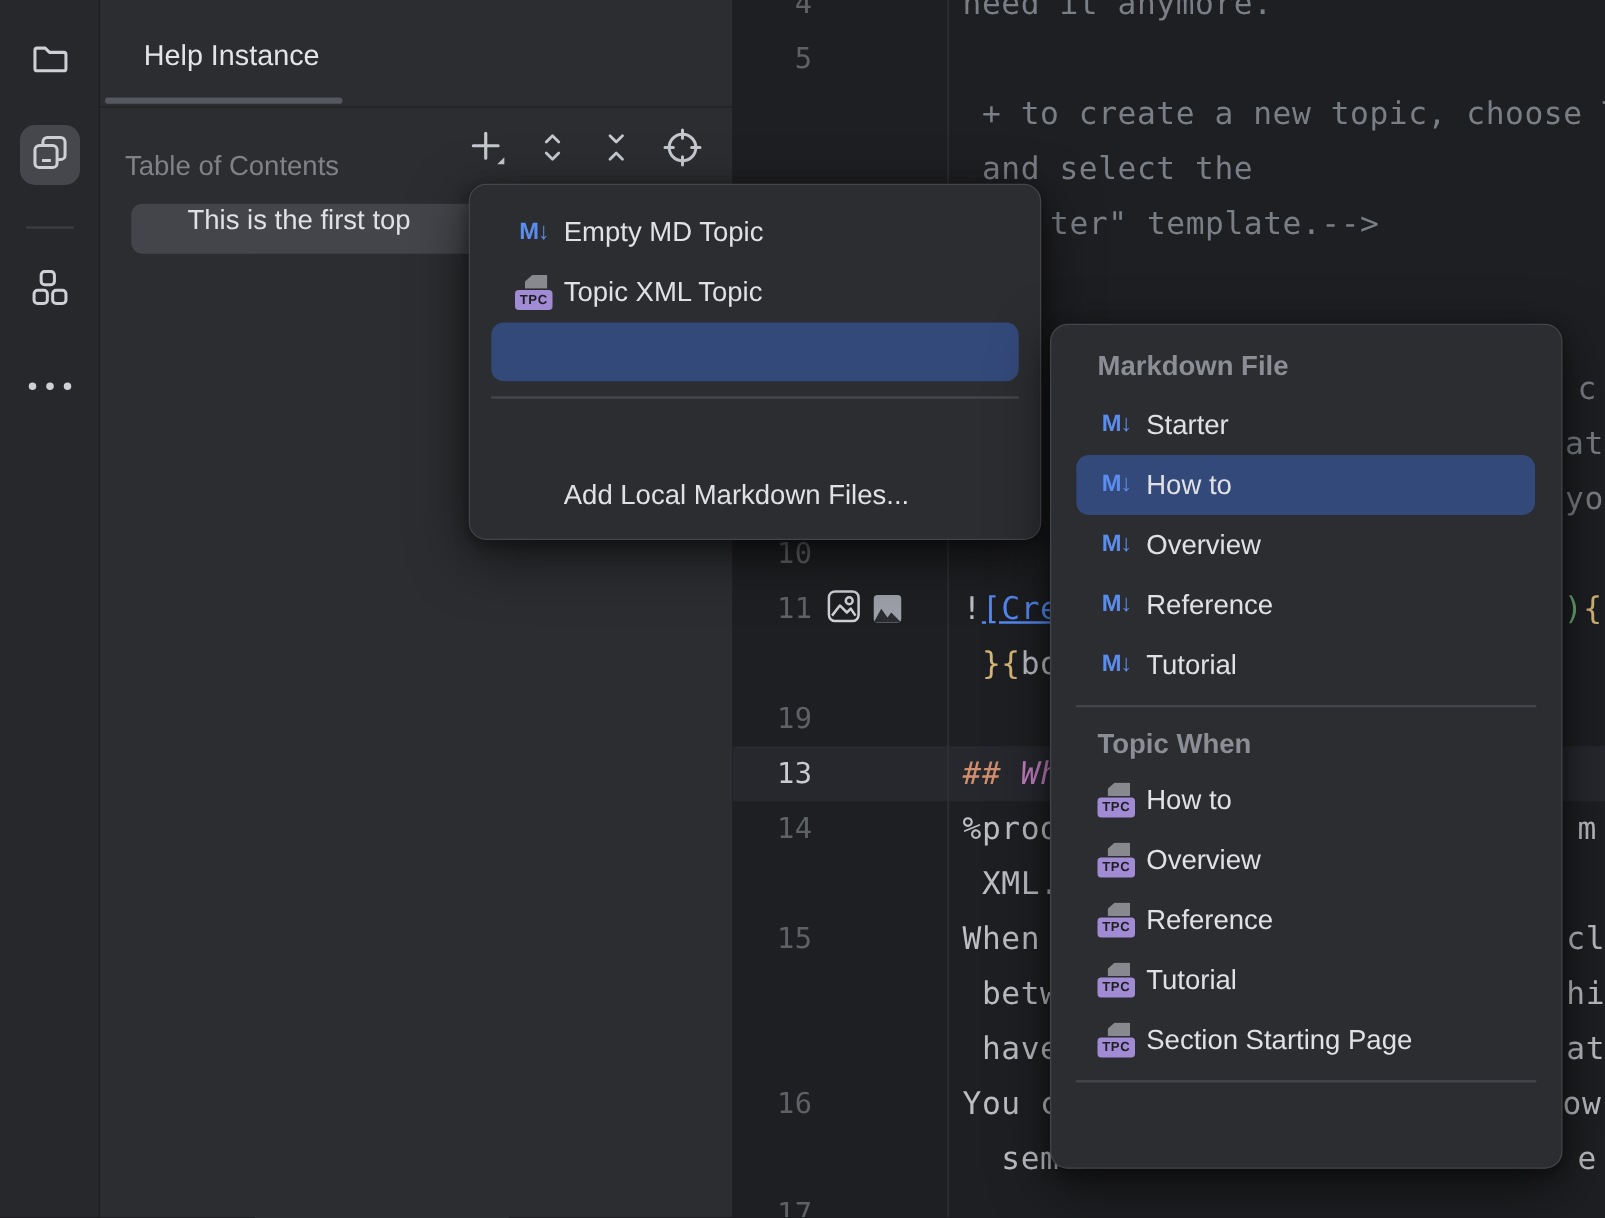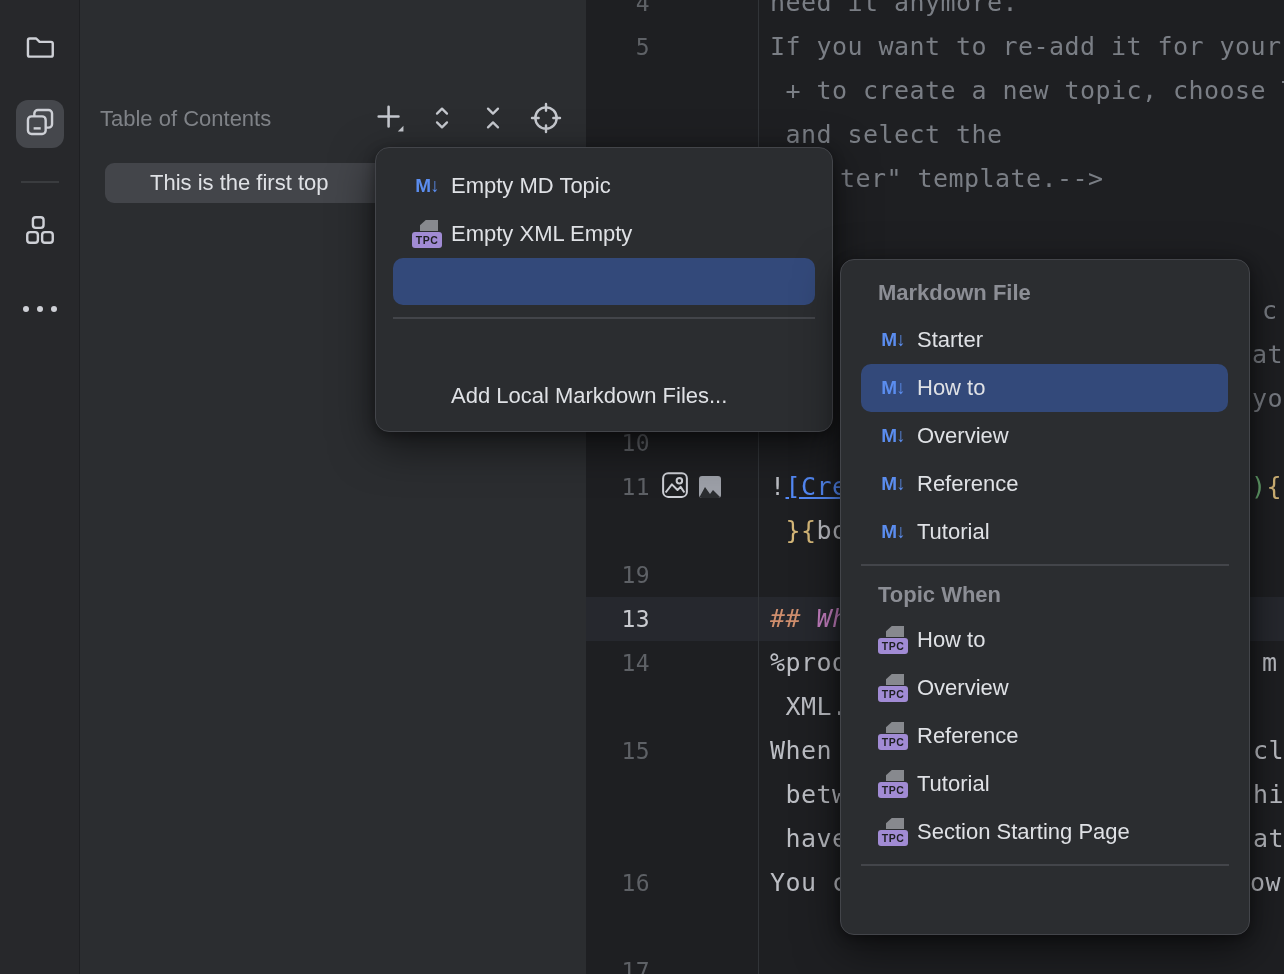--- a/index.html
+++ b/index.html
@@ -17,25 +17,25 @@
   .dots { display:flex; gap:8px; }
   .dots i { width:6px; height:6px; border-radius:50%; background:#CED0D6; }
 
   
   .panel { position:absolute; left:80px; top:0; width:506px; height:974px; background:#2B2D30; }
   .panel-header { position:absolute; left:0; top:0; width:100%; height:86px;
                   border-bottom:1px solid #202124; }
   .panel-title { position:absolute; left:35px; top:31px; font-size:23px; color:#E2E4E8; }
   .tab-underline { position:absolute; left:4px; bottom:2px; width:190px; height:5px;
                    border-radius:3px; background:#55585E; }
-  .toc-bar-label { position:absolute; left:20px; top:106px; font-size:22px; color:#7F8287; }
+  .toc-bar-label { position:absolute; left:20px; top:120px; font-size:22px; color:#7F8287; }
   .tbtn { position:absolute; top:102px; width:36px; height:36px; display:flex;
           align-items:center; justify-content:center; color:#C5C8CE; }
   .tree-item { position:absolute; left:25px; top:163px; width:440px; height:40px;
-               background:#43454A; border-radius:9px; display:flex; align-items:center; }
+               background:#43454A; border-radius:9px; display:flex; align-items:flex-start; }
   .tree-item span { padding-left:45px; font-size:22px; color:#DFE1E5; white-space:nowrap; overflow:hidden; }
 
   
   .editor { position:absolute; left:586px; top:0; width:698px; height:974px;
             background:#1E1F22; overflow:hidden;
             font-family:"DejaVu Sans Mono", monospace; }
   .gutter-line { position:absolute; left:172px; top:0; bottom:0; width:1px; background:#313438; }
   .cur-line { position:absolute; left:0; right:0; top:597px; height:44px; background:#26282E; }
   .crow { position:absolute; left:0; width:100%; height:44px; }
   .ln { position:absolute; left:0; top:0; width:64px; height:44px; line-height:44px;
@@ -115,20 +115,24 @@
     <div class="rail-btn" style="top:285px">
       <span class="dots">
           <i></i>
           <i></i>
           <i></i>
         </span>
     </div>
   </div>
 
   <div class="panel">
+    <div class="panel-header">
+      <span class="panel-title">Help Instance</span>
+      <div class="tab-underline"></div>
+    </div>
     <span class="toc-bar-label">Table of Contents</span>
 
     <div class="tbtn" style="left:292px">
       <span>
         <svg width="34" height="34" viewBox="0 0 24 24" fill="none" stroke="currentColor" stroke-width="1.8" stroke-linecap="round">
           <path d="M11 4v14M4 11h14"></path>
           <path d="M17.5 21.5l4-4v4z" fill="currentColor" stroke="none"></path>
         </svg>
       </span>
     </div>
@@ -163,21 +167,20 @@
   <div class="editor">
     <div class="cur-line"></div>
     <div class="gutter-line"></div>
 
     <div class="crow" style="top:-19px">
       <span class="ln">4</span>
       <span class="code c-comment">need it anymore.</span>
     </div>
     <div class="crow" style="top:25px">
       <span class="ln">5</span>
-      <span class="code c-comment">If you want to re-add it for your</span>
     </div>
     <div class="crow" style="top:69px">
       <span class="code c-comment"> + to create a new topic, choose T</span>
     </div>
     <div class="crow" style="top:113px">
       <span class="code c-comment"> and select the</span>
     </div>
     <div class="crow" style="top:157px">
       <span class="frag c-comment" style="left:254px">ter" template.--&gt;</span>
     </div>
@@ -218,20 +221,24 @@
     </div>
     <div class="crow" style="top:817px">
       <span class="code c-code"> have</span>
       <span class="frag c-code" style="left:667px">at</span>
     </div>
     <div class="crow" style="top:861px">
       <span class="ln">16</span>
       <span class="code c-code">You c</span>
       <span class="frag c-code" style="left:664px">ow</span>
     </div>
+    <div class="crow" style="top:905px">
+      <span class="code c-code">  sem</span>
+      <span class="frag c-code" style="left:676px">e</span>
+    </div>
     <div class="crow" style="top:949px">
       <span class="ln">17</span>
     </div>
 
     <div class="crow" style="top:289px">
       <span class="frag c-comment" style="left:676px">c</span>
     </div>
     <div class="crow" style="top:333px">
       <span class="frag c-comment" style="left:666px">at</span>
     </div>
@@ -264,21 +271,21 @@
         </span>
       <span class="label">Empty MD Topic</span>
     </div>
     <div class="mi" style="top:62px; height:48px">
       <span class="ic">
         <span class="tpc">
             <span class="tpc-page"></span>
             <span class="tpc-badge">TPC</span>
           </span>
       </span>
-      <span class="label">Empty XML Empty</span>
+      <span class="label">Topic XML Topic</span>
     </div>
     <div class="msep" style="left:17px; right:17px; top:169px"></div>
     <div class="mi" style="top:226px; height:44px">
       <span class="label">Add Local Markdown Files...</span>
     </div>
   </div>
 
   <div class="popup submenu">
     <div class="hl" style="left:20px; right:21px; top:104px; height:48px"></div>
 

